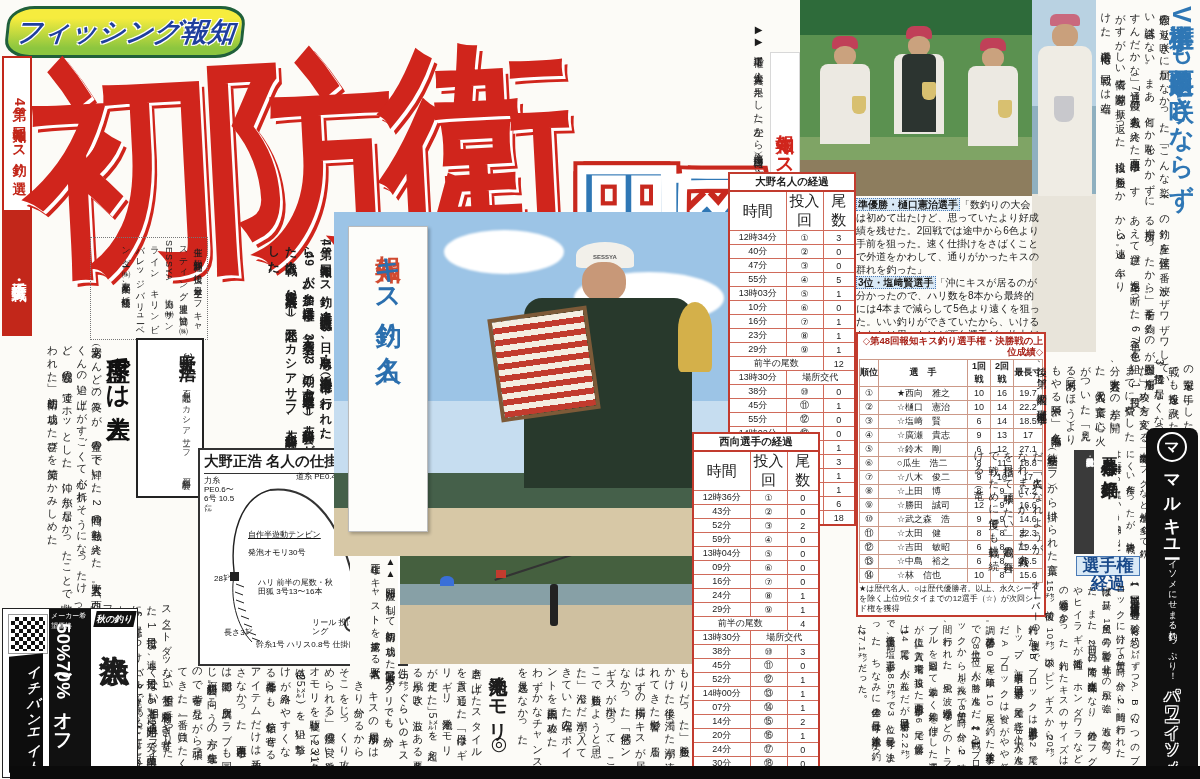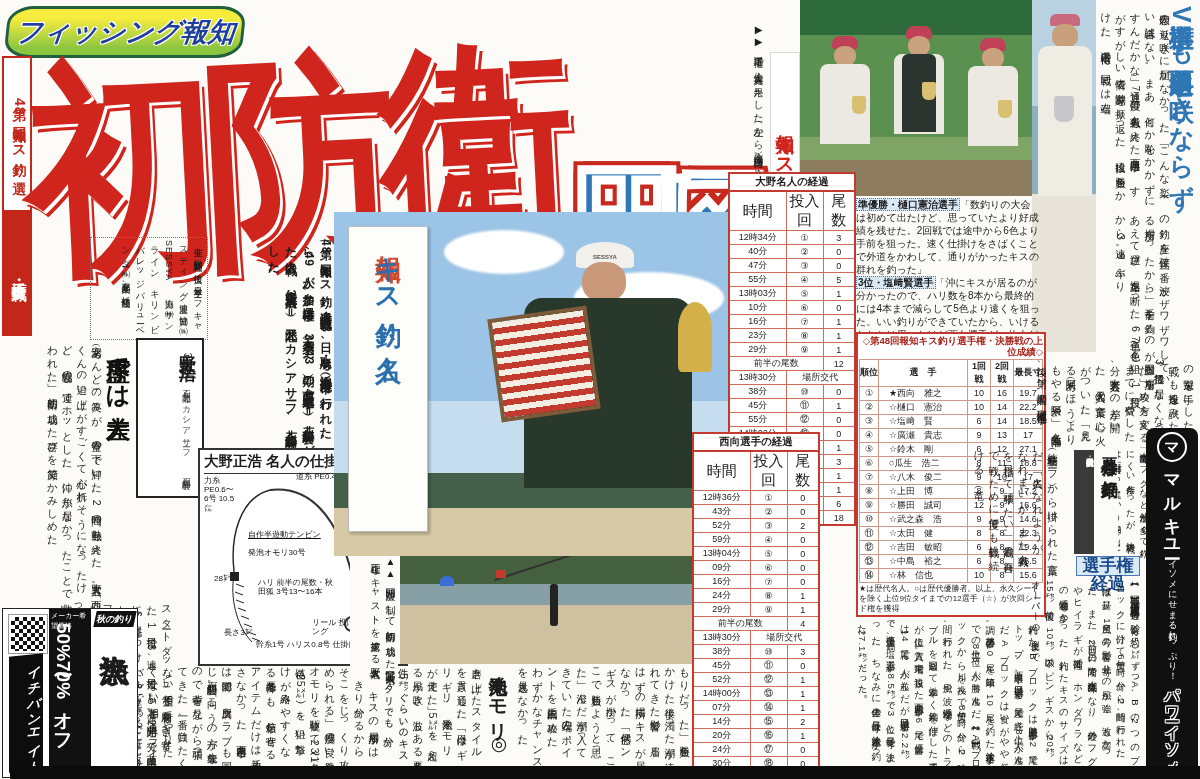--- a/index.html
+++ b/index.html
@@ -85,21 +85,21 @@
   
   table{border-collapse:collapse;background:#fff;}
   .ptable{position:absolute;width:128px;border:2px solid #c23b2e;}
   .ptable caption{border:2px solid #c23b2e;border-bottom:none;background:#fff;font-weight:bold;font-size:10.5px;padding:1px 15px;}
   .ptable td,.ptable th{border:1px solid #d06a5a;font-size:9px;padding:0 1px;text-align:center;height:11px;}
   .ptable th{font-size:15px;font-weight:normal;}
   #standings{left:856px;top:332px;width:184px;border:2px solid #c23b2e;background:#fff;padding:1px;}
   #standings .ttl{color:#a8231a;font-weight:bold;font-size:9.5px;text-align:right;line-height:1.2;}
   #standings table{width:100%;margin-top:1px;}
   #standings td,#standings th{border:1px solid #c98;font-size:9px;padding:0;text-align:center;height:12.2px;}
-  #standings td:nth-child(2){text-align:left;padding-left:10px;}
+  #standings td:nth-child(2){text-align:left;padding-left:18px;}
   #standings .fn{font-size:8px;line-height:1.25;margin-top:1px;}
   
   #nishi-headline{left:1170px;top:6px;width:30px;height:388px;font-weight:900;font-size:25px;color:#2f77b5;letter-spacing:0;}
   #nishi-r1{left:1098px;top:6px;width:74px;height:198px;}
   #nishi-r2{left:1100px;top:208px;width:72px;height:184px;}
   #nishi-r3{left:1032px;top:358px;width:164px;height:82px;}
   #nishi-r4{left:1032px;top:444px;width:28px;height:116px;}
   #ref-headline{left:1094px;top:444px;width:28px;height:108px;font-weight:900;font-size:17px;}
   #ref-attr{left:1074px;top:450px;width:18px;height:100px;background:#3a3a3a;color:#fff;font-size:8px;letter-spacing:0;line-height:1.1;padding:2px 1px;}
   #ref-quote{left:1118px;top:444px;width:32px;height:116px;font-size:9px;overflow:hidden;}

